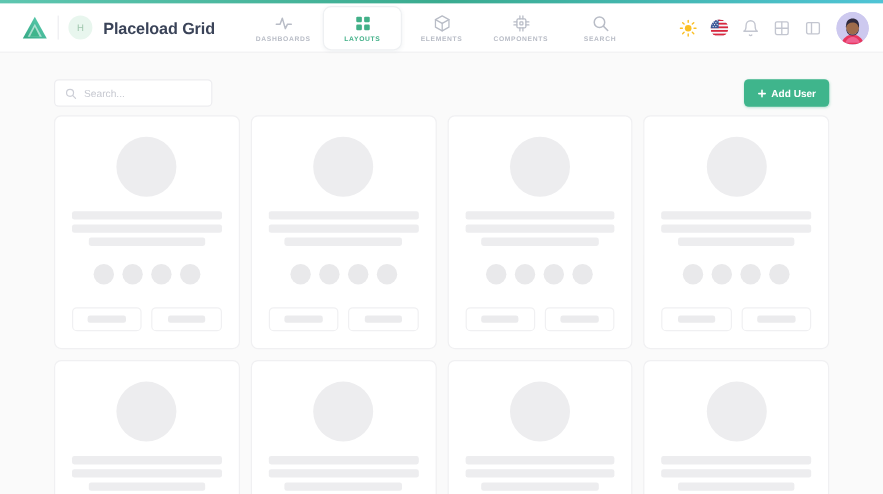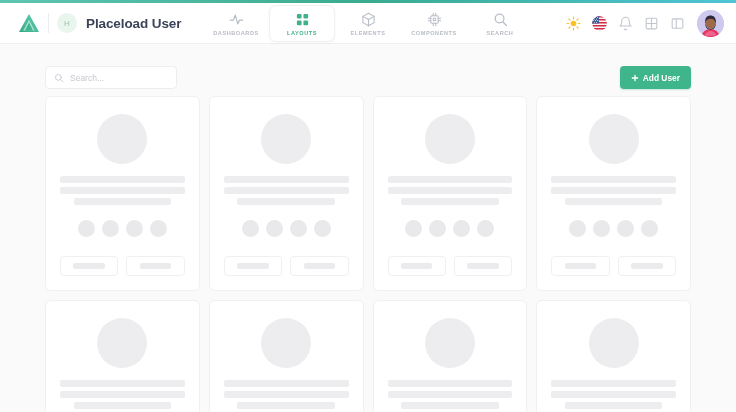--- a/index.html
+++ b/index.html
@@ -158,21 +158,21 @@
       <path d="M12 1 L23 21 H1 Z" fill="url(#lg)"></path>
       <path d="M12 7.5 L18.5 19.5 H5.5 Z" fill="#fff" fill-opacity=".55"></path>
       <path d="M12 10.5 L16.5 19.5 H7.5 Z" fill="#3fb58c"></path>
     </svg>
   </div>
 
   <div class="hdr-divider"></div>
 
   <div class="proj-badge">H</div>
 
-  <div class="proj-title">Placeload User</div>
+  <div class="proj-title">Placeload Grid</div>
 
   <div class="nav">
 
     <div class="nav-item">
       <svg class="nav-ico" viewBox="0 0 24 24" fill="none" stroke="currentColor" stroke-width="2" stroke-linecap="round" stroke-linejoin="round">
         <polyline points="2 13 7 13 10 5 14 19 17 13 22 13"></polyline>
       </svg>
       <div class="nav-lbl">DASHBOARDS</div>
     </div>
 

